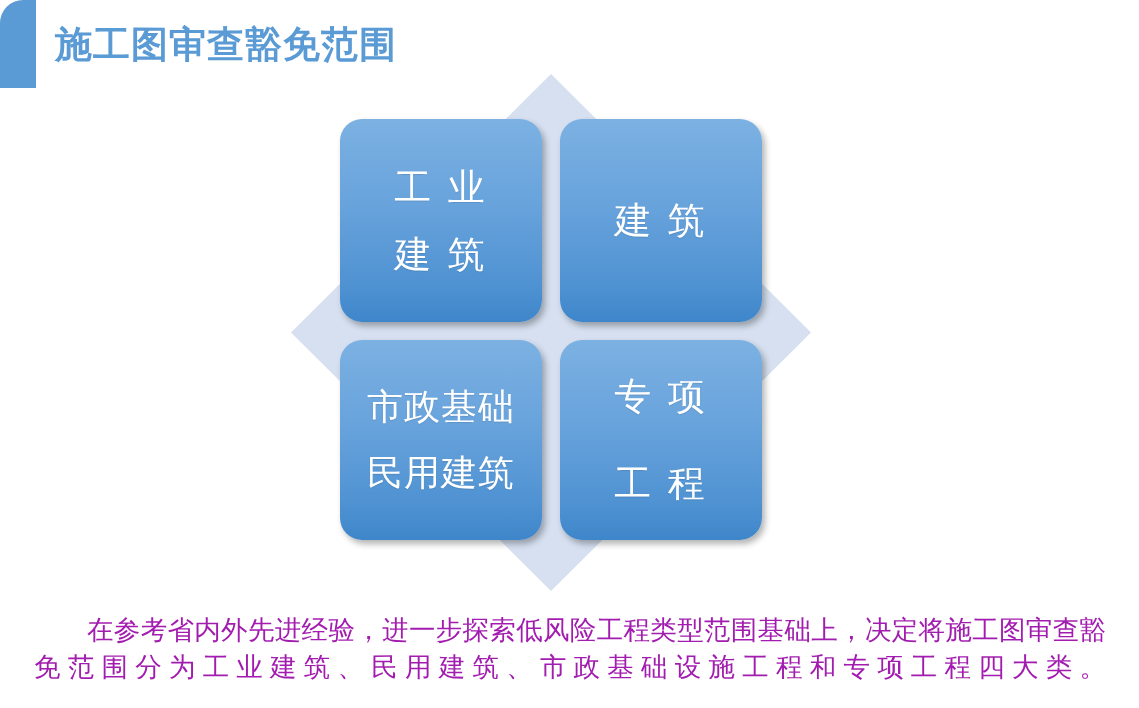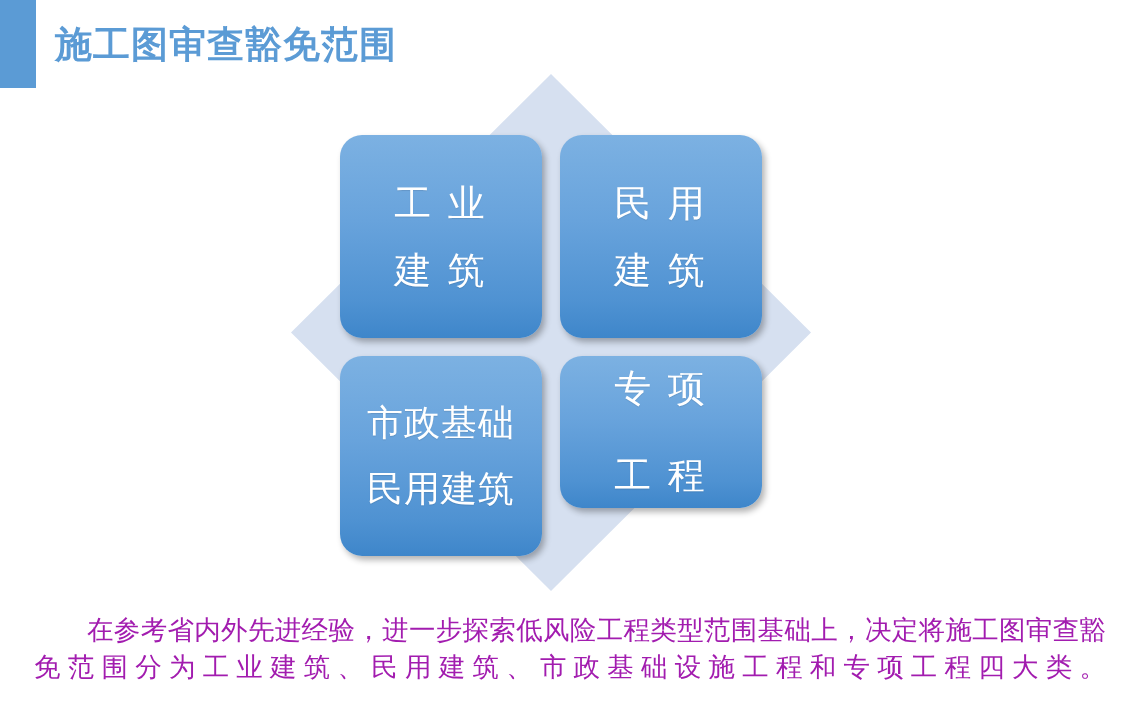--- a/index.html
+++ b/index.html
@@ -10,20 +10,21 @@
   }
   body {
     font-family: "Liberation Sans", "DejaVu Sans", sans-serif;
   }
   #slide {
     position: relative;
     width: 1139px;
     height: 708px;
     background: #ffffff;
     overflow: hidden;
+    border-radius: 23px;
   }
 
   
   #title-accent-bar {
     position: absolute;
     left: 0px;
     top: 0px;
     width: 36px;
     height: 88px;
     background: #5B9BD5;
@@ -53,41 +54,41 @@
   #diamond-backdrop {
     position: absolute;
     left: 0;
     top: 0;
     width: 100%;
     height: 100%;
   }
   .node-grid {
     position: absolute;
     left: 49px;
-    top: 61px;
+    top: 45px;
     width: 422px;
     height: 421px;
   }
   .node-box {
     position: absolute;
     width: 202px;
     height: 203px;
     border-radius: 22px;
     background: linear-gradient(180deg, #7CB1E2 0%, #68A3DC 42%, #4F92D2 82%, #3E86CA 100%);
     box-shadow: 3px 4px 6px rgba(0,0,0,0.30);
     display: flex;
     flex-direction: column;
     align-items: center;
     justify-content: center;
     box-sizing: border-box;
   }
   .node-box.pos-tl { left: 0px;   top: 0px; }
   .node-box.pos-tr { left: 220px; top: 0px; }
   .node-box.pos-bl { left: 0px;   top: 221px; height: 200px; }
-  .node-box.pos-br { left: 220px; top: 221px; height: 152px; gap: 20px; }
+  .node-box.pos-br { left: 220px; top: 221px; height: 200px; gap: 20px; }
 
   .node-line {
     color: #ffffff;
     font-size: 37px;
     line-height: 1.0;
     letter-spacing: 3px;
     text-align: center;
     white-space: nowrap;
     text-shadow: 0 1px 1px rgba(0,0,0,0.10);
   }
@@ -125,21 +126,20 @@
     </svg>
 
     <div class="node-grid">
 
       <div class="node-box pos-tl">
         <div class="node-line line-1">工 业</div>
         <div class="node-line line-2">建 筑</div>
       </div>
 
       <div class="node-box pos-tr">
-        <div class="node-line line-1">民 用</div>
         <div class="node-line line-2">建 筑</div>
       </div>
 
       <div class="node-box pos-bl wide">
         <div class="node-line line-1">市政基础</div>
         <div class="node-line line-2">民用建筑</div>
       </div>
 
       <div class="node-box pos-br">
         <div class="node-line line-1">专 项</div>

